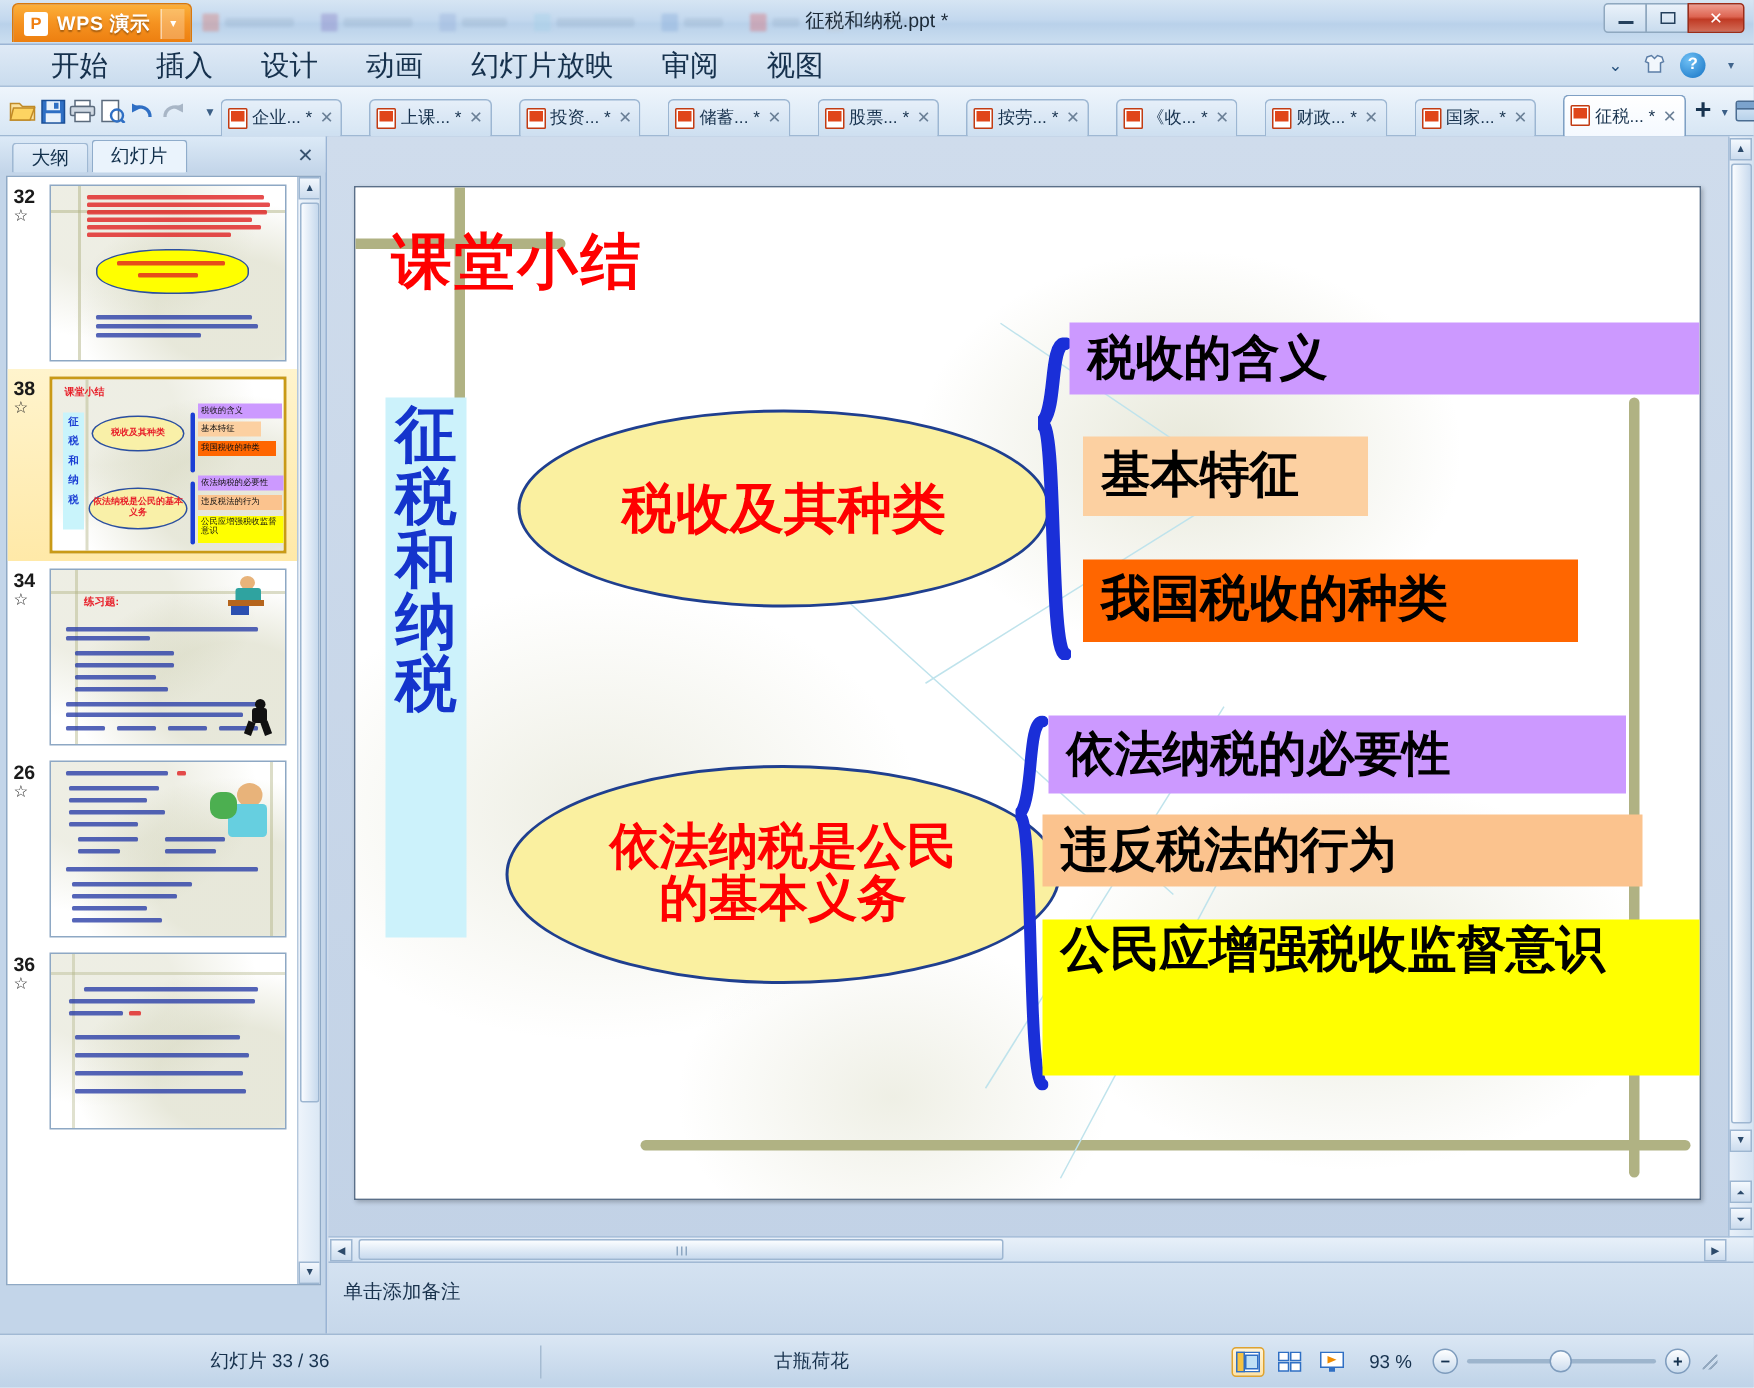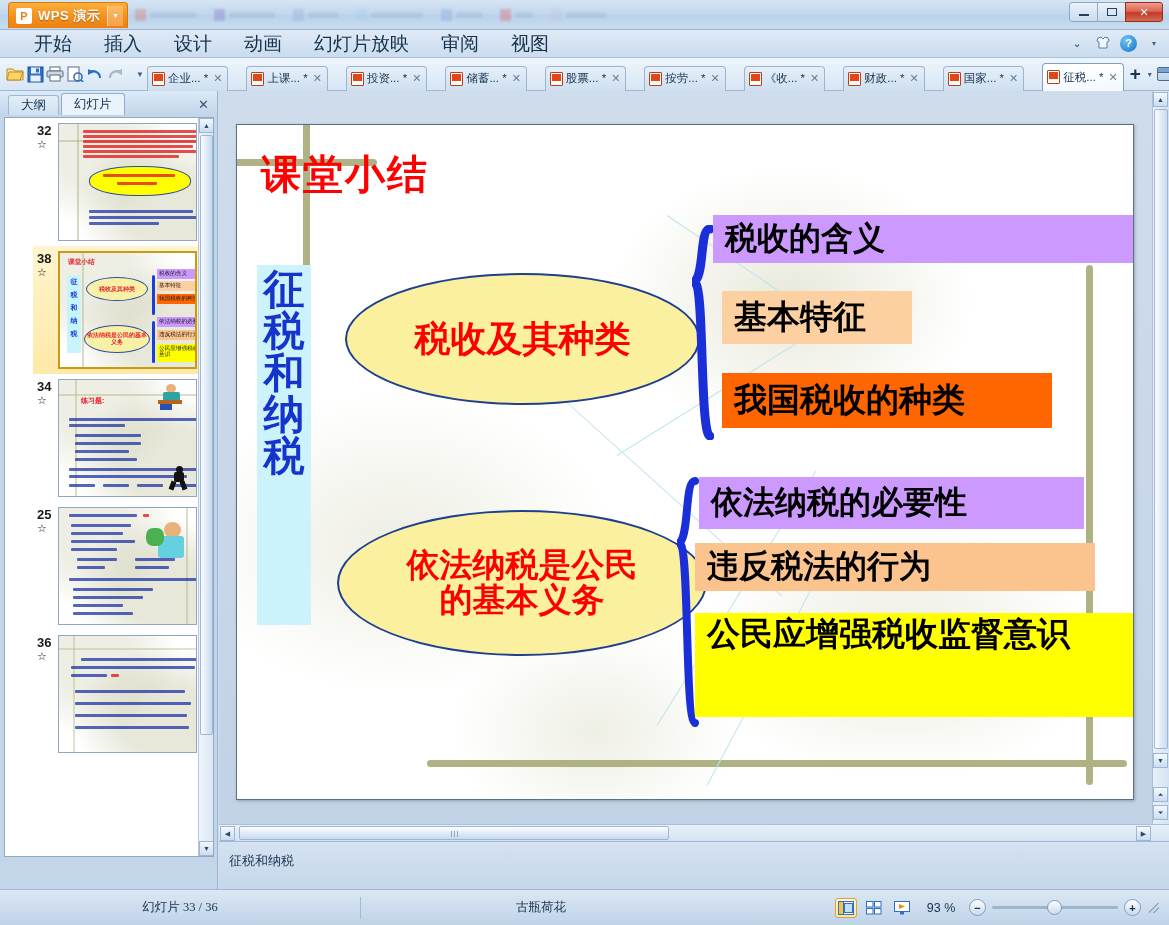--- a/index.html
+++ b/index.html
@@ -114,21 +114,21 @@
     position:absolute; left:4px; top:26px; width:210px; height:740px;
     background:#ffffff; border:1px solid #8fa9c5; overflow:hidden;
   }
   .thumb-scroll{ position:absolute; right:0; top:0; width:15px; height:100%;
     background:linear-gradient(to right,#eef4fb,#dbe8f5); border-left:1px solid #b5c8dd;}
   .sbtn{ width:15px;height:15px; background:linear-gradient(to bottom,#f2f7fd,#ccdcee);
     border:1px solid #9db6d1; display:flex;align-items:center;justify-content:center;
     font-size:7px; color:#2c4a6b;}
   .sthumb{ position:absolute; left:1px; width:13px; background:linear-gradient(to right,#fafcff,#c6d9ed);
     border:1px solid #9db6d1; border-radius:2px;}
-  .thumb-list{ position:absolute; left:0; top:0; width:194px;padding-left:28px; }
+  .thumb-list{ position:absolute; left:0; top:0; width:194px; }
   .trow{ position:relative; display:flex; padding:5px 2px 5px 0; }
   .trow.sel{ background:linear-gradient(to bottom,#fff4cd,#ffe9a8); }
   .tnum{ width:28px; padding-left:4px; font-size:13px; font-weight:bold; color:#1a1a1a;
     line-height:15px; text-align:left;}
   .tstar{ font-size:11px; color:#222; display:block; line-height:13px;}
   .tmini{ width:158px; height:118px; border:1px solid #8ea8c4; background:#fff;
     position:relative; overflow:hidden; }
   .trow.sel .tmini{ border:2px solid #c99a16; }
   .mini-bg{ position:absolute; inset:0;
     background:
@@ -222,21 +222,21 @@
   .notes-text{ position:absolute; left:10px; top:10px; font-size:13px; color:#19324d;}
 
   
   .statusbar{
     position:absolute; left:0; top:889px; width:1169px; height:36px;
     background:linear-gradient(to bottom,#dbe7f4,#bfd3e8);
     border-top:1px solid #a1b9d4; display:flex; align-items:center;
   }
   .st-cell{ font-size:12.5px; color:#16314d; text-align:center;}
   .st-sep{ width:1px; height:22px; background:#a5bbd2; }
-  .zoomarea{ margin-left:auto; display:flex; align-items:center; gap:6px; padding-right:10px;}
+  .zoomarea{ margin-left:auto; display:flex; align-items:center; gap:6px; padding-right:24px;}
   .vbtn{ width:22px;height:20px; display:flex;align-items:center;justify-content:center;
     border:1px solid transparent; border-radius:3px;}
   .vbtn.on{ border-color:#e0a32e; background:linear-gradient(to bottom,#fff4d8,#ffe3a6);}
   .zrnd{ width:17px;height:17px;border-radius:50%;
     background:linear-gradient(to bottom,#fdfeff,#c9dbed); border:1px solid #7e9cbd;
     display:flex;align-items:center;justify-content:center; font-size:11px; color:#14314f;
     font-weight:bold; line-height:10px;}
   .ztrack{ width:126px; height:3px; background:#9db5cd; border-radius:2px; position:relative;}
   .zknob{ position:absolute; left:55px; top:-6px; width:15px;height:15px;border-radius:50%;
     background:linear-gradient(to bottom,#fdfeff,#ccdcee); border:1px solid #7e9cbd;}
@@ -279,20 +279,21 @@
     <div class="ghost">
         <i style="background:#e0565a"></i>
         <s style="width:18px"></s>
       </div>
     <div class="ghost">
         <i style="background:#c2c7cf"></i>
         <s style="width:40px"></s>
       </div>
   </div>
 
+  <div class="doc-title">征税和纳税.ppt *</div>
 
   <div class="wctrls">
     <div class="wbtn">
         <span class="wline"></span>
       </div>
     <div class="wbtn">
         <span class="wbox"></span>
       </div>
     <div class="wbtn close">✕</div>
   </div>
@@ -514,21 +515,21 @@
             <div style="position:absolute;left:8px;top:0;width:7px;height:7px;border-radius:50%;background:#111"></div>
             <div style="position:absolute;left:6px;top:6px;width:10px;height:10px;background:#111;border-radius:2px"></div>
             <div style="position:absolute;left:2px;top:15px;width:5px;height:9px;background:#111;transform:rotate(20deg)"></div>
             <div style="position:absolute;left:13px;top:15px;width:5px;height:9px;background:#111;transform:rotate(-20deg)"></div>
           </div>
         </div>
       </div>
 
       <div class="trow">
         <div class="tnum">
-          <span>25</span>
+          <span>26</span>
           <span class="tstar">☆</span>
         </div>
         <div class="tmini">
           <div class="mini-bg"></div>
           <div class="mini-vine" style="right:8px;top:0;width:2px;height:118px;opacity:.45"></div>
           <div class="mline" style="left:10px;top:6px;width:68px;"></div>
           <div class="mline red" style="left:84px;top:6px;width:6px;"></div>
           <div class="mline" style="left:12px;top:16px;width:60px;"></div>
           <div class="mline" style="left:12px;top:24px;width:52px;"></div>
           <div class="mline" style="left:12px;top:32px;width:64px;"></div>
@@ -648,25 +649,25 @@
     <div class="sb-thumb-h">
       <div style="position:absolute;left:50%;top:4px;width:1px;height:6px;background:#8ea7c2;"></div>
       <div style="position:absolute;left:calc(50% - 3px);top:4px;width:1px;height:6px;background:#8ea7c2;"></div>
       <div style="position:absolute;left:calc(50% + 3px);top:4px;width:1px;height:6px;background:#8ea7c2;"></div>
     </div>
     <div class="sa-btn" style="right:18px;top:1px;">▶</div>
   </div>
 </div>
 
 <div class="notes">
-  <div class="notes-text">征税和纳税</div>
+  <div class="notes-text">单击添加备注</div>
 </div>
 
 <div class="statusbar">
-  <div class="st-cell" style="width:360px;font-family:Liberation Serif, serif;">幻灯片 33 / 36</div>
+  <div class="st-cell" style="width:360px;">幻灯片 33 / 36</div>
   <div class="st-sep"></div>
   <div class="st-cell" style="width:360px;">古瓶荷花</div>
 
   <div class="zoomarea">
     <div class="vbtn on">
       <svg width="16" height="14" viewBox="0 0 16 14">
         <rect x="0.5" y="0.5" width="15" height="13" fill="#fff" stroke="#2f6fc4"></rect>
         <rect x="0.5" y="0.5" width="5" height="13" fill="#f5c242" stroke="#2f6fc4"></rect>
         <rect x="6.5" y="2.5" width="8" height="9" fill="#bfe0f5" stroke="#2f6fc4"></rect>
       </svg>

